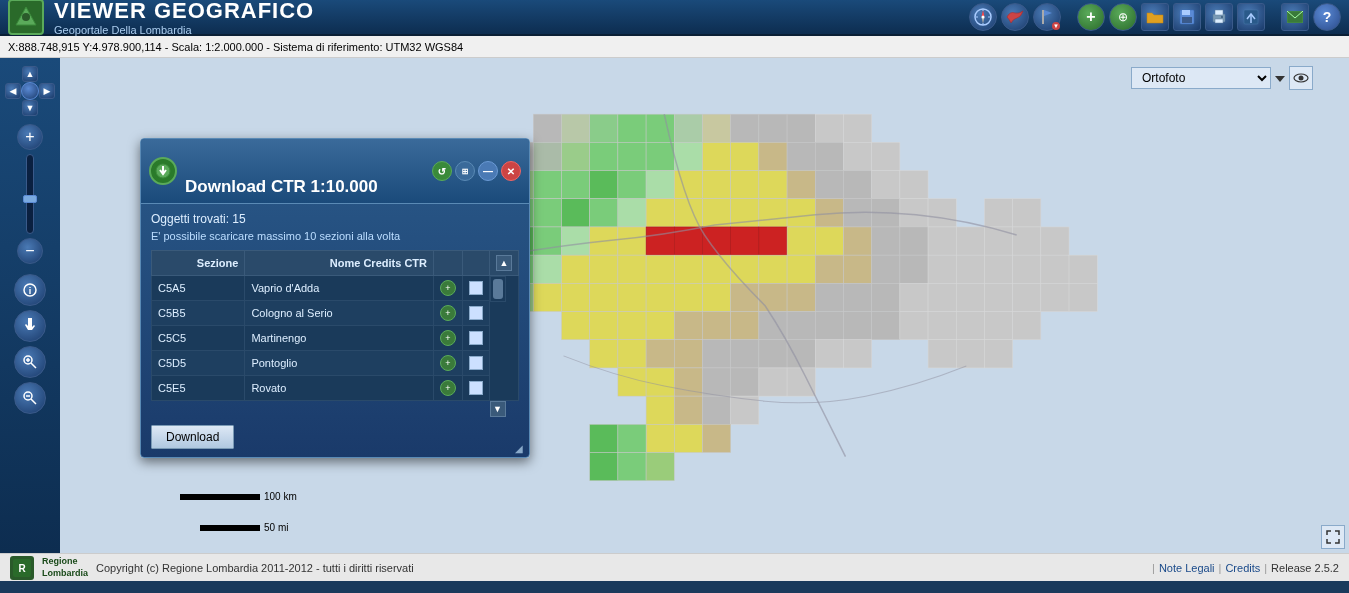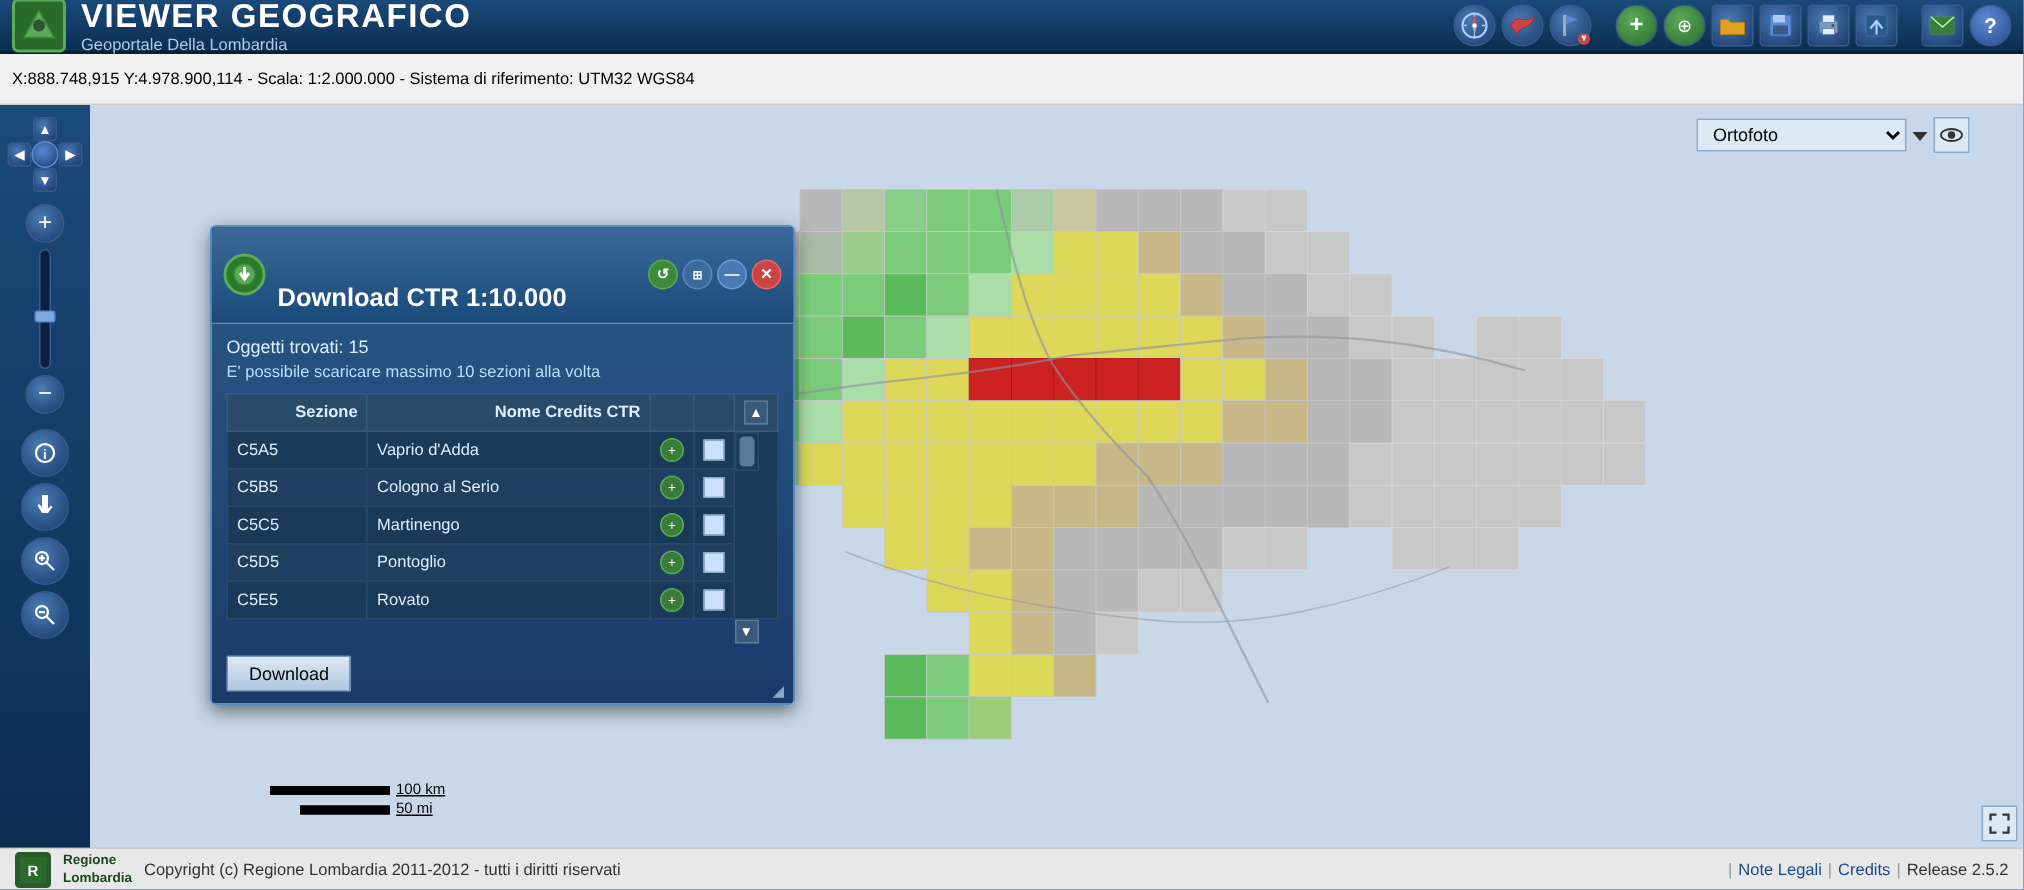--- a/index.html
+++ b/index.html
@@ -36,21 +36,21 @@
       display: flex; align-items: center; justify-content: center;
       cursor: pointer;
       position: relative;
     }
     .header-icon-btn.square { border-radius: 4px; }
     .header-icon-btn svg, .header-icon-btn span { color: #ffffff; font-size: 14px; }
 
     
     #coords-bar {
       background: #f0f0f0;
-      height: 34px;
+      height: 22px;
       display: flex;
       align-items: center;
       padding: 0 8px;
       font-size: 11px;
       color: #000;
       border-bottom: 1px solid #ccc;
     }
 
     
     #main {
@@ -126,21 +126,21 @@
       border-radius: 50%;
       display: flex; align-items: center; justify-content: center;
       cursor: pointer;
       color: white; font-size: 14px;
     }
 
     
     #map-area {
       flex: 1;
       position: relative;
-      background: #e5e5e5;
+      background: #0f766e;
       overflow: hidden;
     }
 
     
     #map-svg {
       width: 100%; height: 100%;
       position: absolute; top: 0; left: 0;
     }
 
     
@@ -161,21 +161,21 @@
       background: #dde8f5;
       border: 1px solid #8aaaca;
       display: flex; align-items: center; justify-content: center;
       cursor: pointer;
     }
 
     
     #scale-bar {
       position: absolute;
       bottom: 20px; left: 120px;
-      display: flex; flex-direction: column; gap: 2px; text-decoration: underline;
+      display: flex; flex-direction: column; gap: 20px;
     }
     .scale-line {
       display: flex; align-items: center; gap: 4px; font-size: 10px; color: #000;
     }
     .scale-ruler {
       height: 6px; background: #000;
       border: 1px solid #000;
     }
 
     

